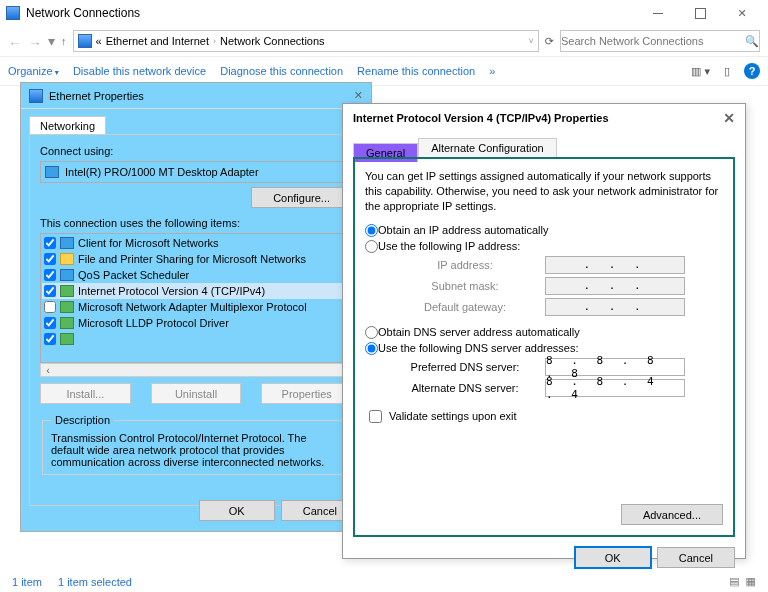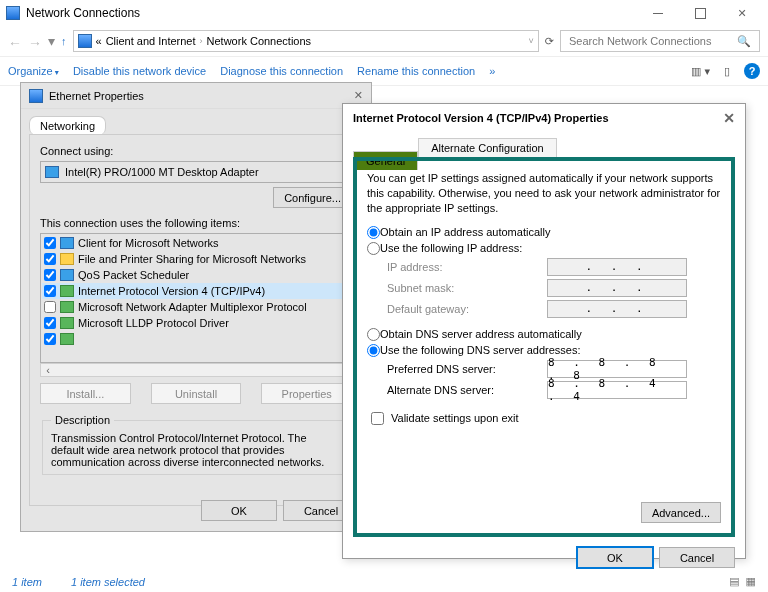--- a/index.html
+++ b/index.html
@@ -15,47 +15,47 @@
   .close-x::before{content:"✕";}
   .min::before{content:"";border-bottom:1px solid #666;width:10px;display:block;}
   .max::before{content:"";border:1px solid #666;width:9px;height:9px;display:block;}
   
   .navrow { height: 30px; display:flex; align-items:center; padding: 0 8px; gap:6px; }
   .navarrow { color:#bbb; font-size:14px;}
   .navup { color:#2673c9;}
   .addrbox { flex:1; height:22px; border:1px solid #c7c7c7; display:flex; align-items:center; padding:0 4px; gap:4px;}
   .addrbox .seg { color:#000;}
   .addrbox .chev { color:#999; font-size:9px;}
-  .searchbox { width:200px; height:22px;border:1px solid #c7c7c7;display:flex;align-items:center;padding:0 8px;color:#777;}
+  .searchbox { width:200px; height:22px;border:1px solid #c7c7c7;display:flex;align-items:center;padding:0 0;color:#777;}
   .searchbox .sicon{margin-left:auto;color:#555;}
   .refreshbtn{color:#555;}
   
   .cmdbar { height:30px; border-top:1px solid #eee;border-bottom:1px solid #eee; display:flex; align-items:center; padding:0 8px; gap:14px; background:#fff;}
   .cmdbar .cmd{color:#2673c9;}
   .cmdbar .cmd.chev::after{content:" ▾"; font-size:8px;}
   .cmdbar .spacer{flex:1;}
   .cmdbar .iconbtn{color:#555;}
   .helpbtn{width:16px;height:16px;border-radius:8px;background:#0078d7;color:#fff;display:flex;align-items:center;justify-content:center;font-weight:bold;}
   
-  .statusbar{position:absolute;bottom:4px;left:12px;display:flex;gap:29px;color:#2673c9;font-size:11px;font-style:italic;}
+  .statusbar{position:absolute;bottom:4px;left:12px;display:flex;gap:16px;color:#2673c9;font-size:11px;}
   .viewicons{position:absolute;bottom:4px;right:12px;display:flex;gap:6px;color:#777;}
   
-  .ethdlg{left:20px;top:82px;width:352px;height:450px;border:1px solid #acacac;background:#e5e5e5;z-index:5;}
+  .ethdlg{left:20px;top:82px;width:352px;height:450px;border:1px solid #acacac;background:#7dd3fc;z-index:5;}
   .ethdlg .dtitle{height:26px;display:flex;align-items:center;padding:0 8px;border-bottom:1px solid #ddd;}
   .ethdlg .dtitle .dicon{width:14px;height:14px;background:linear-gradient(#6bb0ff,#1a6fd8);border:1px solid #2c67a7;margin-right:6px;}
   .dclose{margin-left:auto;color:#666;}
   .tabstrip{display:flex;padding:6px 8px 0 8px;}
   .tab{padding:3px 10px;border:1px solid #ccc;border-bottom:none;background:#fff;position:relative;top:1px;}
-  .tab.active{background:#fff;font-weight:normal;border-radius:7px;}
+  .tab.active{background:#fff;font-weight:normal;}
   .tabsurround{border:1px solid #ccc;margin:0 8px 8px 8px;padding:10px;height:372px;position:relative;}
   .label{margin-bottom:4px;}
   .adapterbox{border:1px solid #aeaeae;height:22px;display:flex;align-items:center;padding:0 4px;gap:6px;}
   .adapterbox .aicon{width:14px;height:12px;background:#3aa0e8;border:1px solid #2c67a7;}
   .cfgbtn{position:absolute;right:10px;top:52px;}
-  button.stdbtn{height:21px;min-width:76px;background:#e1e1e1;border:1px solid #adadad;padding:0 10px;}
+  button.stdbtn{height:21px;min-width:76px;background:#e1e1e1;border:1px solid #adadad;padding:0 21px;}
   button.stdbtn.primary{border:1px solid #0078d7;outline:1px solid #0078d7;}
   .itemslist{border:1px solid #aeaeae;height:130px;overflow-y:auto;margin-top:4px;padding:1px;}
   .row{display:flex;align-items:center;height:16px;gap:4px;padding:0 2px;}
   .row input[type=checkbox]{margin:0;width:12px;height:12px;}
   .row .micon{width:14px;height:12px;background:#58b65b;border:1px solid #3a8a3d;}
   .row .micon.blue{background:#3aa0e8;border-color:#2c67a7;}
   .row .micon.yellow{background:#ffd24d;border-color:#caa12a;}
   .row.sel{background:#cde6fa;}
   .listfoot{display:flex;gap:20px;margin-top:6px;}
   .listfoot button{flex:1;height:21px;color:#888;border:1px solid #c8c8c8;background:#f4f4f4;}
@@ -64,28 +64,28 @@
   .dlgfoot{position:absolute;bottom:10px;right:12px;display:flex;gap:6px;}
   .scrolltrack{height:14px;border:1px solid #cfcfcf;background:#f0f0f0;display:flex;}
   .scrolltrack .arrow{width:14px;text-align:center;color:#666;}
   .scrolltrack .track{flex:1;}
   
   .ipdlg{left:342px;top:103px;width:404px;height:456px;border:1px solid #999;background:#fff;z-index:10;box-shadow:2px 2px 8px rgba(0,0,0,.15);}
   .ipdlg .dtitle2{height:28px;display:flex;align-items:center;padding:0 10px;font-size:12px;font-weight:bold;}
   .ipdlg .dtitle2 .dclose{font-size:14px;}
   .tabstrip2{display:flex;padding:6px 10px 0 10px;}
   .tab2{padding:3px 12px;border:1px solid #ccc;background:#f5f5f5;border-bottom:none;}
-  .tab2.active{background:#4d7c0f;position:relative;top:13px;}
-  .page{border:4px solid #0f766e;margin:0 10px 10px 10px;padding:10px;height:380px;position:relative;}
+  .tab2.active{background:#8b5cf6;position:relative;top:5px;}
+  .page{border:2px solid #0f766e;margin:0 10px 10px 10px;padding:10px;height:380px;position:relative;}
   .expl{line-height:1.35;margin-bottom:10px;}
   .radioopt{display:flex;align-items:center;margin:3px 0;}
   .radioopt input{margin:0;}
   .ipgrid{margin:2px 0 10px 20px;}
   .iprow{display:flex;align-items:center;margin:3px 0;}
-  .iprow .lbl{width:160px;color:#888;}
+  .iprow .lbl{width:160px;color:#888;text-align:center;}
   .iprow.enabled .lbl{color:#000;}
   .ipbox{width:140px;height:18px;border:1px solid #b0b0b0;background:#f0f0f0;display:flex;align-items:center;justify-content:center;letter-spacing:6px;font-family:Consolas,monospace;}
   .ipbox.enabled{background:#fff;}
   .valrow{display:flex;align-items:center;gap:4px;margin-top:6px;}
   .advrow{position:absolute;right:10px;bottom:10px;}
   .ipfoot{display:flex;gap:6px;justify-content:flex-end;padding:0 10px 10px 0;}
 </style>
 </head>
 <body>
 
@@ -100,21 +100,21 @@
     </div>
   </div>
   <div class="navrow">
     <span class="navarrow">←</span>
     <span class="navarrow">→</span>
     <span class="navarrow" style="color:#888">▾</span>
     <span class="navup">↑</span>
     <div class="addrbox">
       <span class="icon" style="width:14px;height:14px;background:linear-gradient(#6bb0ff,#1a6fd8);border:1px solid #2c67a7;"></span>
       <span>«</span>
-      <span class="seg">Client and Internet</span>
+      <span class="seg">Ethernet and Internet</span>
       <span class="chev">›</span>
       <span class="seg">Network Connections</span>
       <span style="flex:1"></span>
       <span class="chev">˅</span>
     </div>
     <span class="refreshbtn">⟳</span>
     <div class="searchbox">
       <span>Search Network Connections</span>
       <span class="sicon">🔍</span>
     </div>

